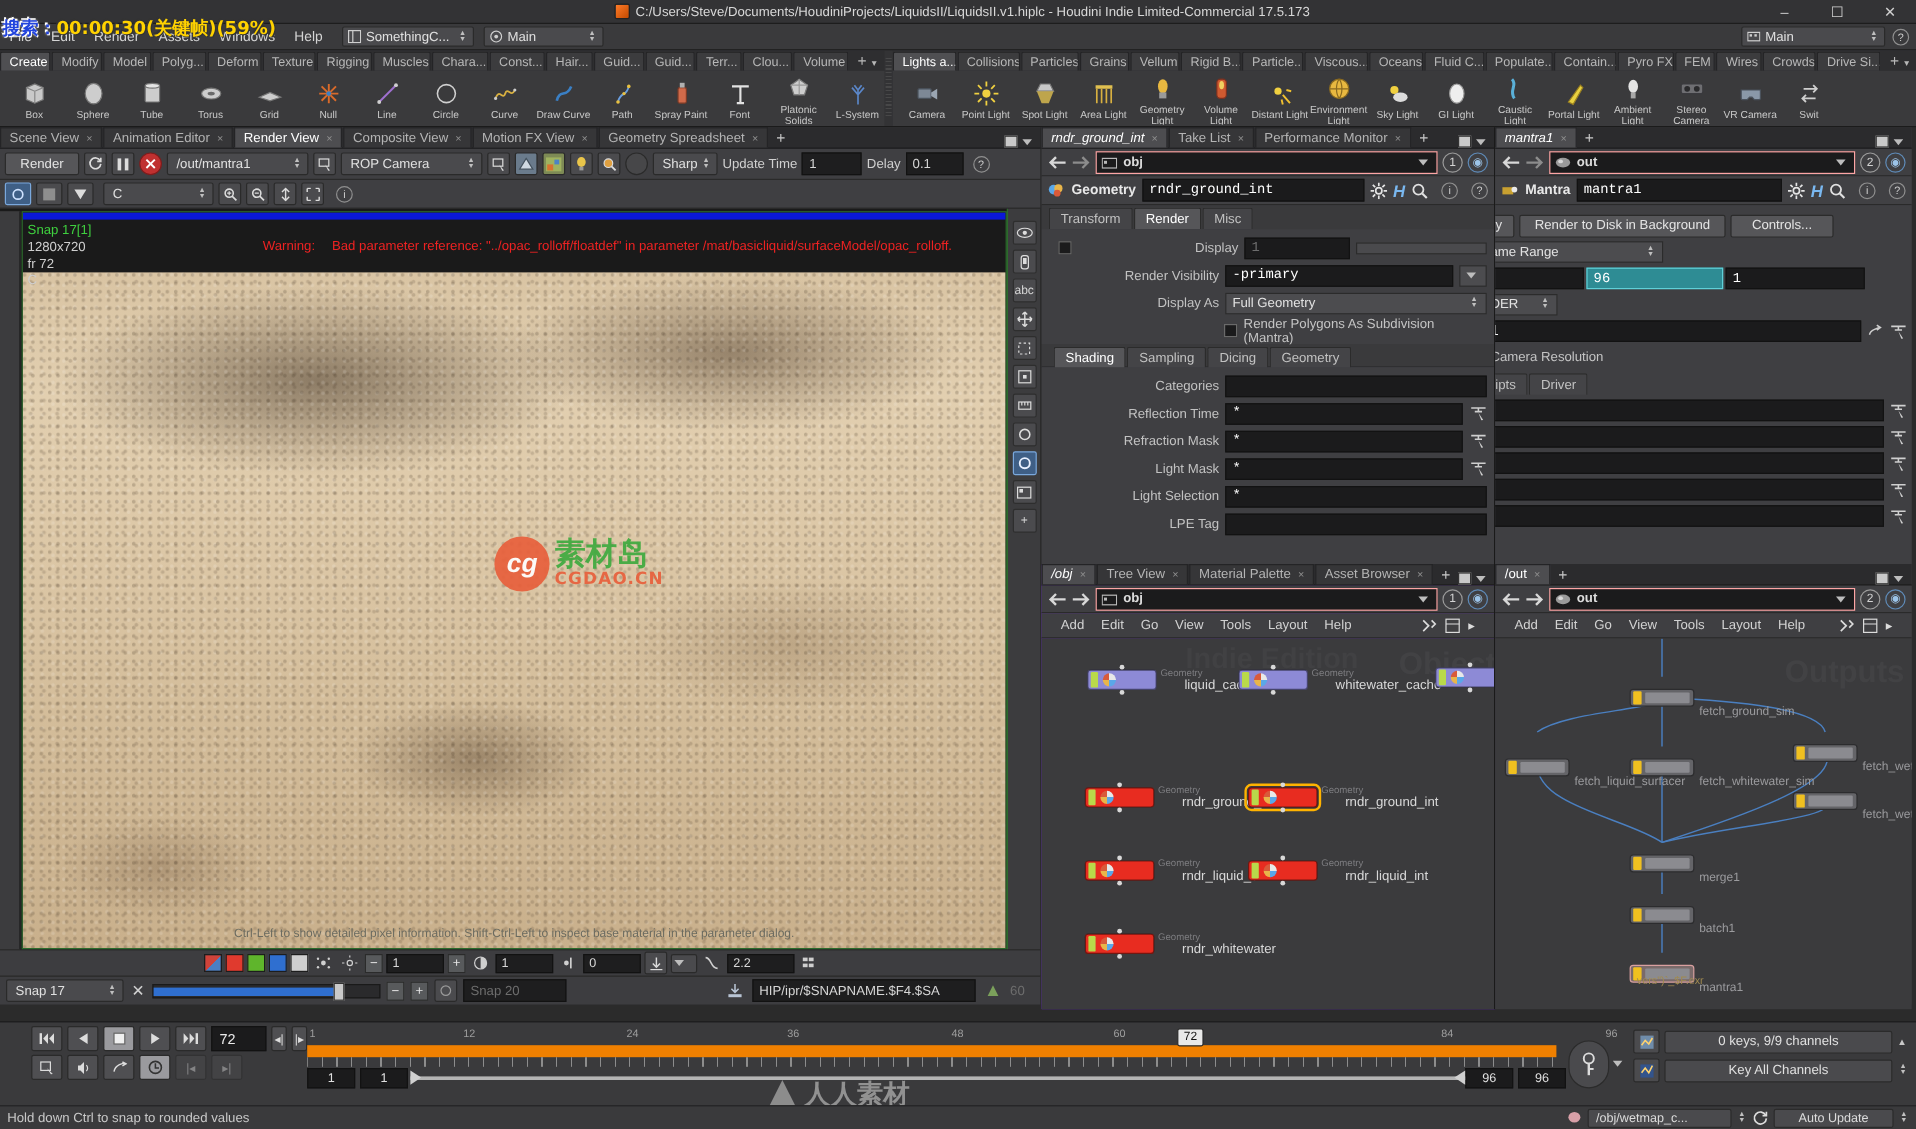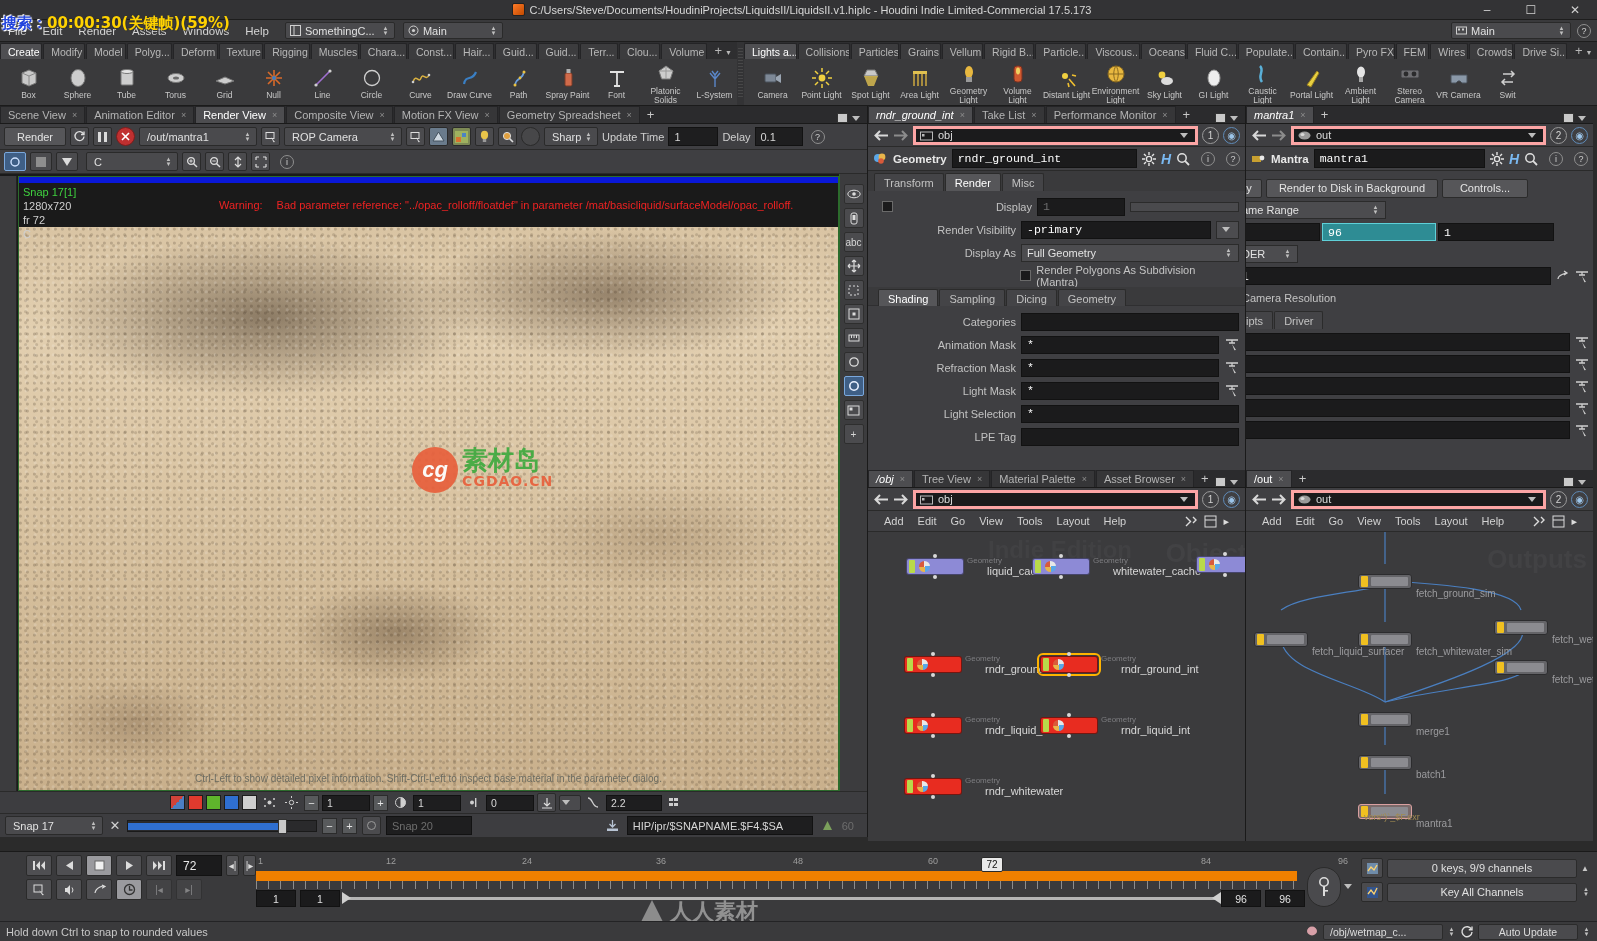--- a/index.html
+++ b/index.html
@@ -137,21 +137,21 @@
     content:""; position:absolute; inset:0;
     background-image:
       radial-gradient(circle at 20% 30%, rgba(60,45,30,.25) 0 1px, transparent 2px),
       radial-gradient(circle at 60% 70%, rgba(60,45,30,.2) 0 1px, transparent 2px),
       radial-gradient(circle at 80% 20%, rgba(255,255,255,.18) 0 1px, transparent 2px);
     background-size: 7px 7px, 11px 11px, 9px 9px;
     opacity:.85;
   }
   #imgHint { position:absolute; bottom:6px; left:0; right:0; text-align:center;
              font-size:10px; color:#6b6b60; }
-  #wm { position:absolute; left:48%; top:44%; display:flex; align-items:flex-start; opacity:.92;}
+  #wm { position:absolute; left:48%; top:44%; display:flex; align-items:center; opacity:.92;}
   #wm .cg { width:46px;height:46px;border-radius:50%; background:#e8603c; color:#fff;
      display:flex;align-items:center;justify-content:center; font-weight:bold; font-size:22px;
      font-style:italic; }
   #wm .cn { margin-left:4px; font-family:"DejaVu Sans",sans-serif; font-weight:bold; }
   #wm .cn .big { font-size:26px; color:#3faa3f; display:block; line-height:26px;}
   #wm .cn .small { font-size:14px; color:#e8603c; display:block; letter-spacing:1px;}
   
   #imgLeftBar { position:absolute; left:0; top:2px; bottom:0; width:17px; background:#3c3c3e;
                 border-right:1px solid #242424; }
   #imgRightBar { width:28px; background:#3c3c3e; border-left:1px solid #2c6b2c;
@@ -169,22 +169,22 @@
   .stepbtn { width:15px;height:16px;background:#585a5c;border:1px solid #2b2b2b;
              display:flex;align-items:center;justify-content:center;font-size:11px;color:#e6e6e6;}
   #snapbar { height:24px; background:#3d3d40; display:flex; align-items:center; gap:5px;
              padding:0 5px; border-top:1px solid #2a2a2a; }
 
   
   #paramcol { width:378px; display:flex; flex-direction:column; background:#3a3a3c;
               border-right:1px solid #1a1a1a;}
   .navbar { height:23px; display:flex; align-items:center; gap:4px; padding:0 5px;
             background:#3f3f42; border-bottom:1px solid #2a2a2a;}
-  .pathfld { flex:1; background:#1b1b1c; border:3px solid #fca5a5; height:19px; display:flex;
-             align-items:center; padding:0 4px; font-size:11px; color:#dcdcdc; }
+  .pathfld { flex:1; background:#1b1b1c; border:1px solid #fca5a5; height:19px; display:flex;
+             align-items:center; padding:0 4px; font-size:11px; color:#dcdcdc;font-weight:bold; }
   .circnum { width:17px;height:17px;border:1px solid #9a9a9a;border-radius:50%;
              display:flex;align-items:center;justify-content:center;font-size:10px;color:#d4d4d4;}
   .opheader { height:24px; background:#414144; display:flex; align-items:center; gap:5px;
               padding:0 5px; border-bottom:1px solid #2a2a2a;}
   .opheader .optype { font-weight:bold; font-size:11.5px; color:#e8e8e8; }
   .opname { flex:1; background:#1b1b1c;border:1px solid #121212;height:19px;display:flex;
             align-items:center;padding:0 5px; font-family:"Liberation Mono",monospace; font-size:11.5px; color:#fff;}
   .ptabs { display:flex; height:20px; background:#3a3a3c; padding:2px 4px 0 6px; gap:1px;}
   .ptab { height:18px;line-height:18px;padding:0 9px;font-size:11px;background:#444447;
           color:#c2c2c2;border:1px solid #2b2b2b;border-bottom:none;border-radius:2px 2px 0 0;}
@@ -1102,21 +1102,21 @@
         <div class="ptab">Sampling</div>
         <div class="ptab">Dicing</div>
         <div class="ptab">Geometry</div>
       </div>
     <div id="paramSubRows" style="background:#3f3f42;flex:1;padding-top:4px;overflow:hidden">
         <div class="prow" style="margin-left: 10px;">
           <div class="plabel" style="width: 138px;">Categories</div>
           <div class="pfld"></div>
         </div>
         <div class="prow" style="margin-left: 10px;">
-          <div class="plabel" style="width: 138px;">Animation Mask</div>
+          <div class="plabel" style="width: 138px;">Reflection Time</div>
           <div class="pfld">*</div>
           <span class="pickico">
             <svg width="14" height="13" viewBox="0 0 14 13">
               <path d="M1 2h12M7 2v3M4 5h6" stroke="#cfcfcf" stroke-width="1.3"></path>
               <path d="M7 6l4 6-1.6.2L7 6z" fill="#cfcfcf"></path>
             </svg>
           </span>
         </div>
         <div class="prow" style="margin-left: 10px;">
           <div class="plabel" style="width: 138px;">Refraction Mask</div>

